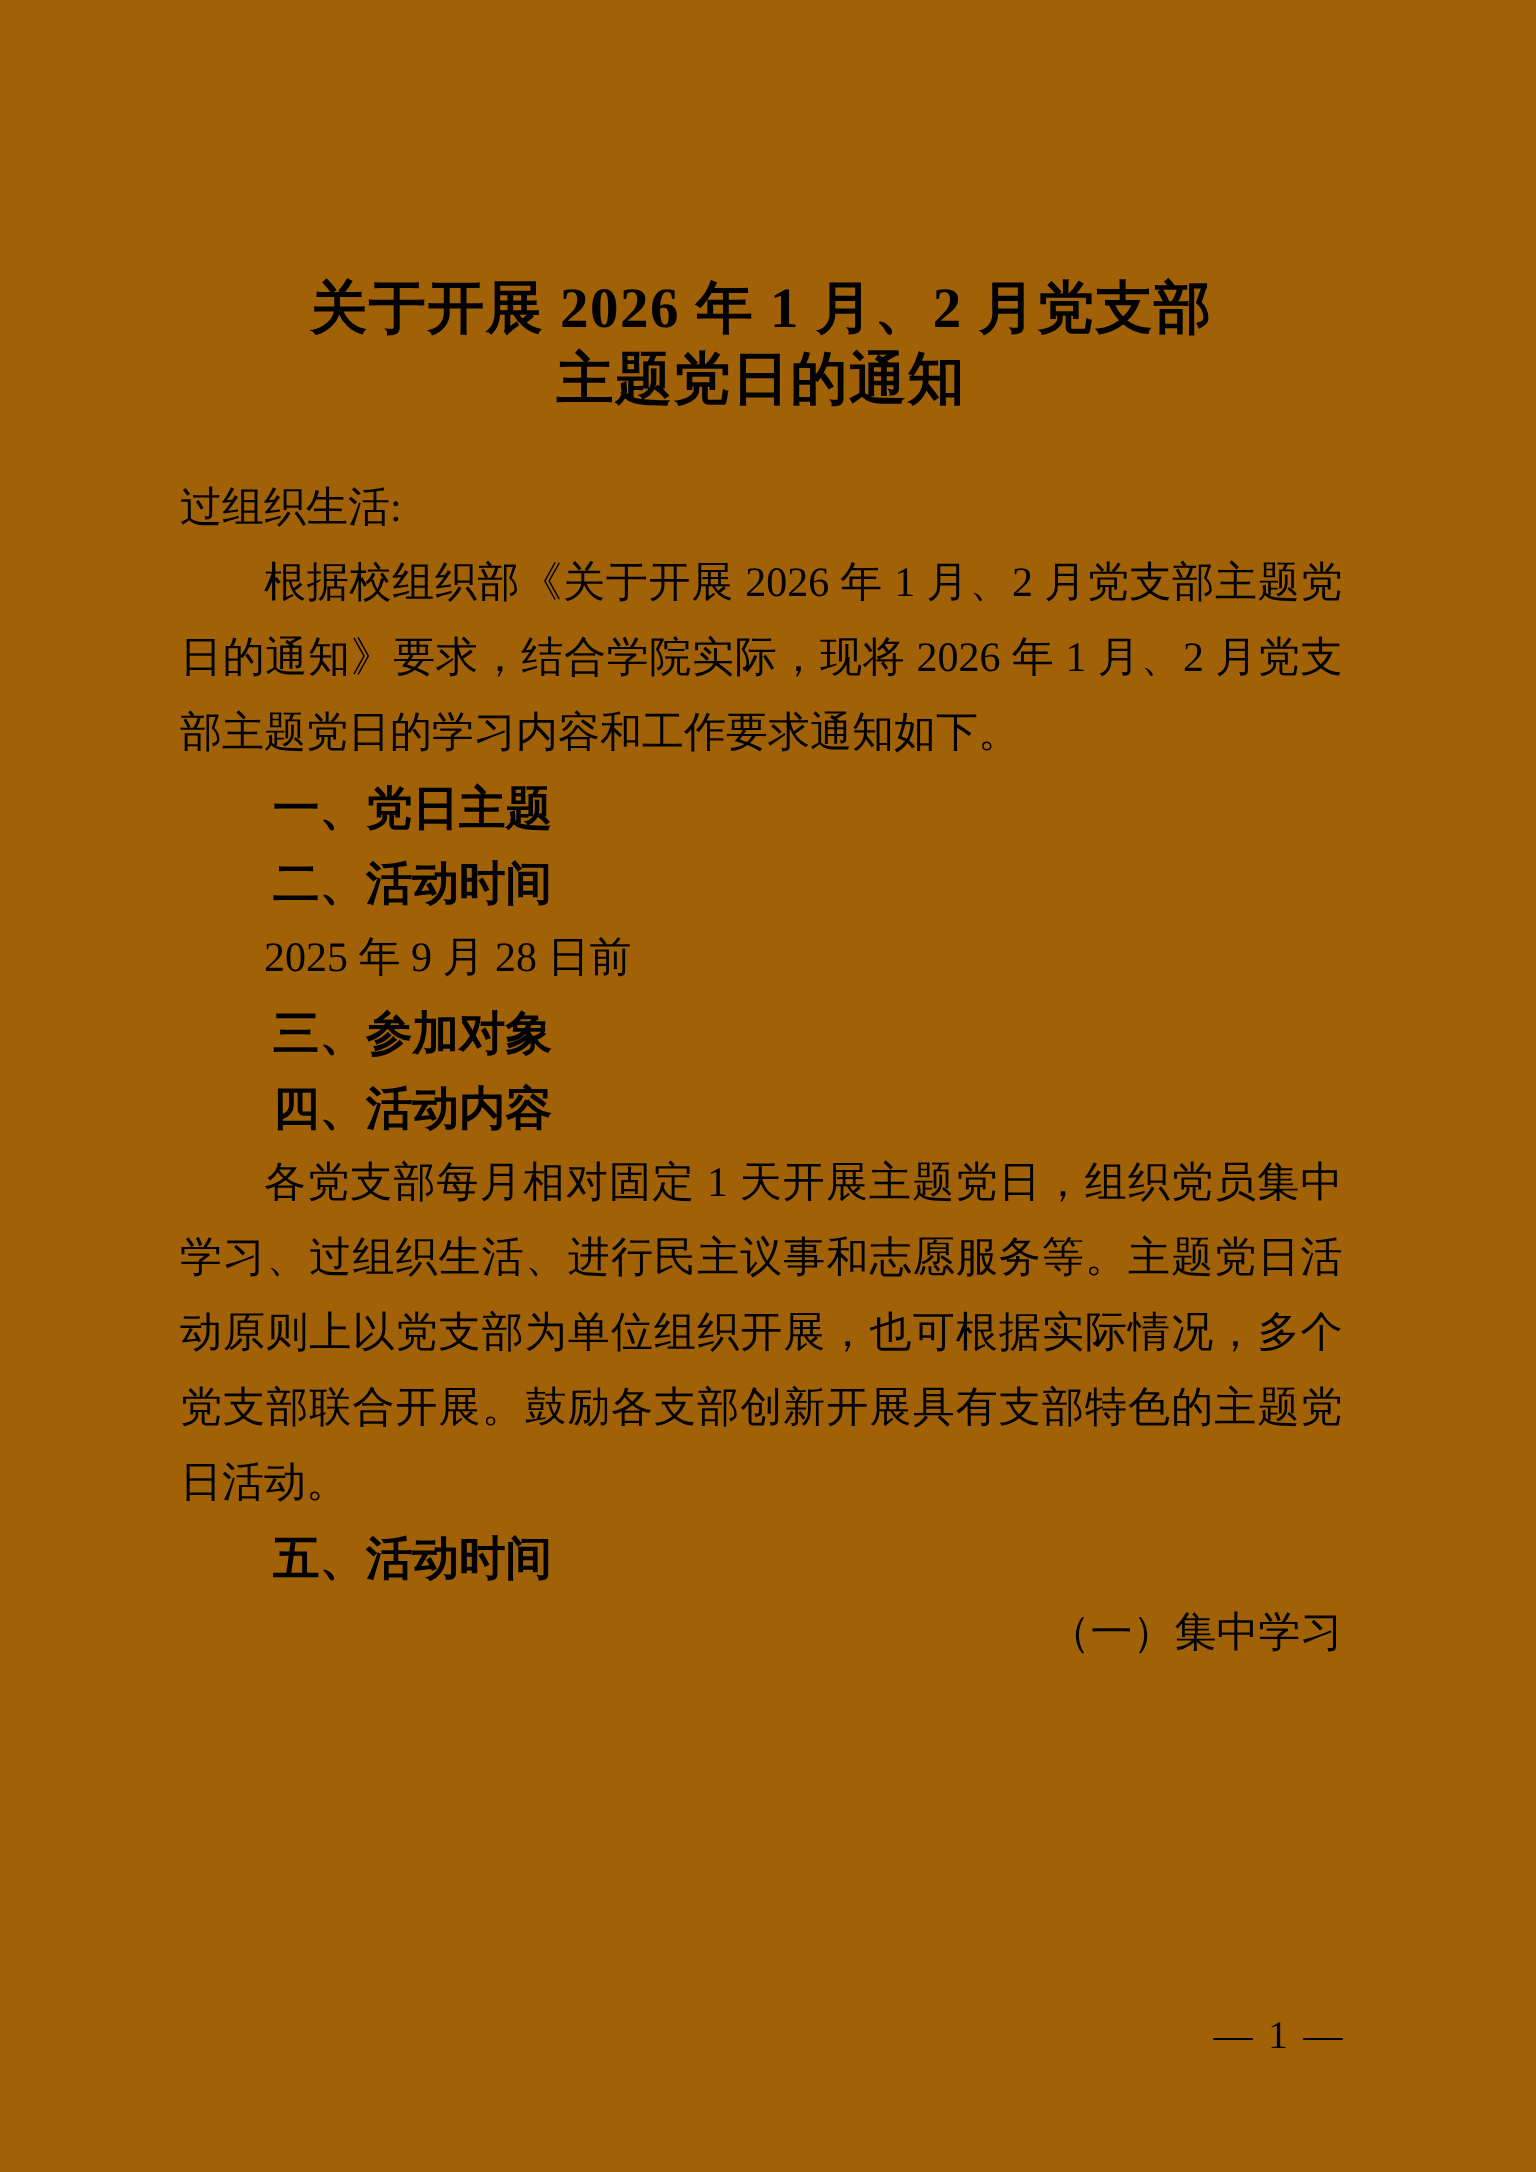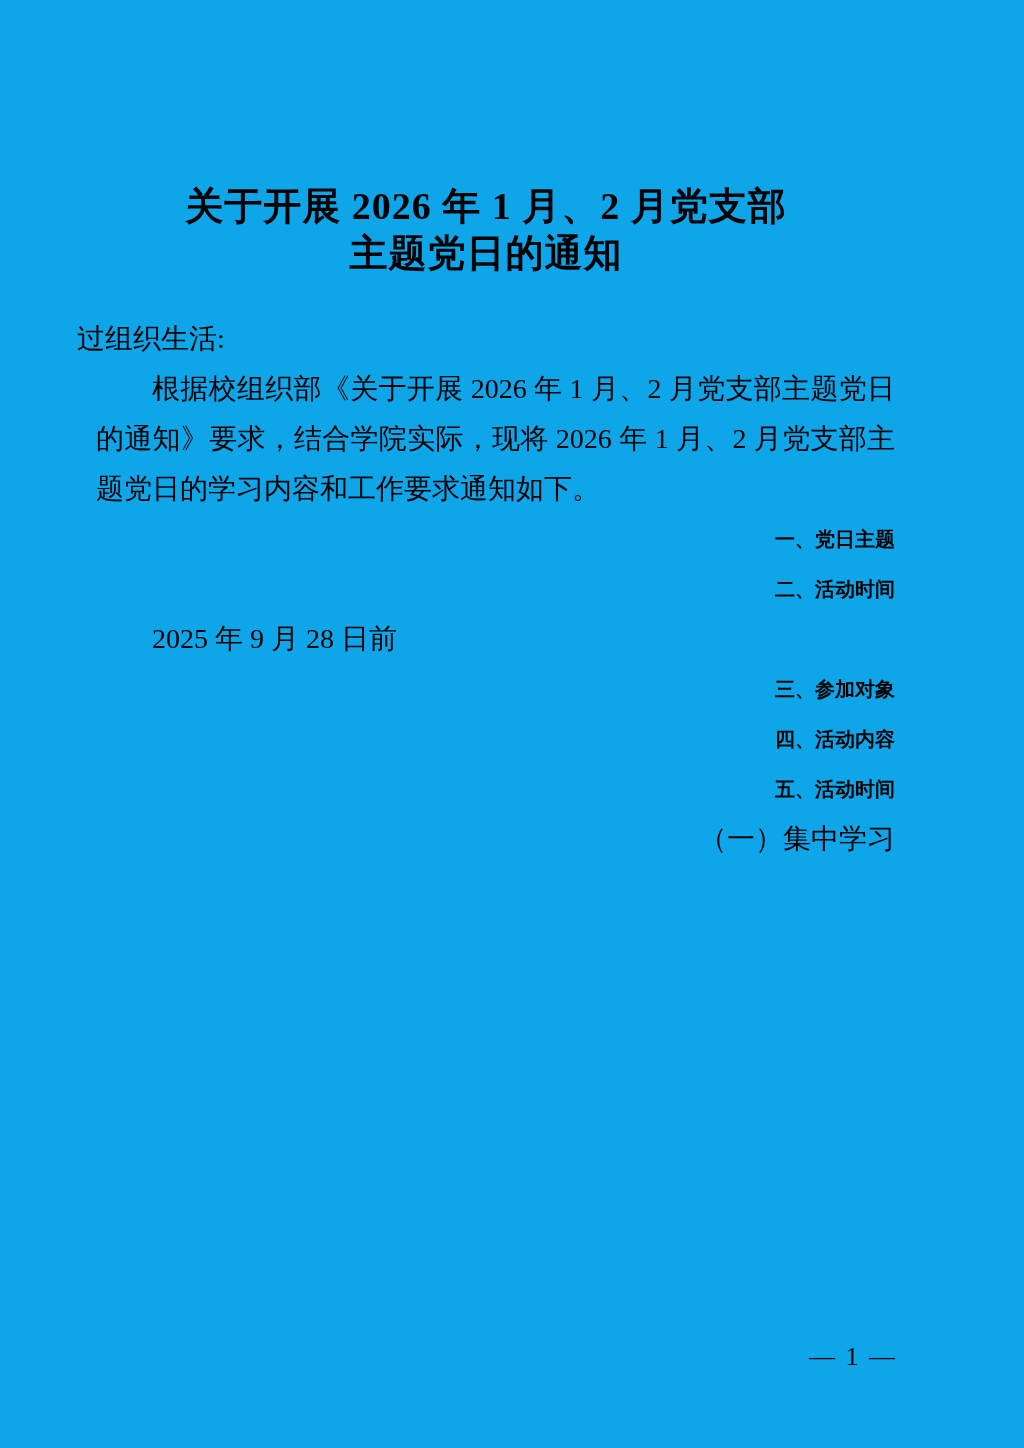--- a/index.html
+++ b/index.html
@@ -8,22 +8,22 @@
     width: 1024px;
     height: 1448px;
     position: relative;
     color: #000000;
     font-family: "Liberation Serif", "DejaVu Serif", serif;
     overflow: hidden;
   }
   .page {
     position: absolute;
     inset: 0;
-    background: #0ea5e9;
-    padding: 183px 129px 0 77px;
+    background: #a16207;
+    padding: 183px 129px 0 120px;
   }
   .doc-title {
     font-family: "Liberation Serif", "DejaVu Serif", serif;
     font-weight: bold;
     font-size: 38px;
     line-height: 47px;
     text-align: center;
     letter-spacing: 1px;
   }
   .doc-title .title-line { display: block; }
@@ -32,29 +32,28 @@
     font-size: 28px;
     line-height: 50px;
     text-align: justify;
   }
   .salutation {
     text-indent: 0;
   }
   .para {
     text-indent: 2em;
     text-align: justify;
-    margin-left: 19px;
   }
   .sec-heading {
     font-family: Liberation Serif, serif;
     font-weight: bold;
-    font-size: 20px;
+    font-size: 31px;
     line-height: 50px;
     text-indent: 2em;
-    text-align: right;
+    text-align: left;
   }
   .kaiti {
     text-align: right;
   }
   .page-number {
     position: absolute;
     top: 1342px;
     right: 127px;
     font-family: "Liberation Serif", "DejaVu Serif", serif;
     font-size: 26px;
@@ -77,20 +76,21 @@
     <p class="para">根据校组织部《关于开展 2026 年 1 月、2 月党支部主题党日的通知》要求，结合学院实际，现将 2026 年 1 月、2 月党支部主题党日的学习内容和工作要求通知如下。</p>
 
     <h2 class="sec-heading">一、党日主题</h2>
 
     <h2 class="sec-heading">二、活动时间</h2>
     <p class="para">2025 年 9 月 28 日前</p>
 
     <h2 class="sec-heading">三、参加对象</h2>
 
     <h2 class="sec-heading">四、活动内容</h2>
+    <p class="para">各党支部每月相对固定 1 天开展主题党日，组织党员集中学习、过组织生活、进行民主议事和志愿服务等。主题党日活动原则上以党支部为单位组织开展，也可根据实际情况，多个党支部联合开展。鼓励各支部创新开展具有支部特色的主题党日活动。</p>
 
     <h2 class="sec-heading">五、活动时间</h2>
     <p class="para kaiti">（一）集中学习</p>
   </div>
 
   <div class="page-number">— 1 —</div>
 
 </div>
 
 </body></html>

